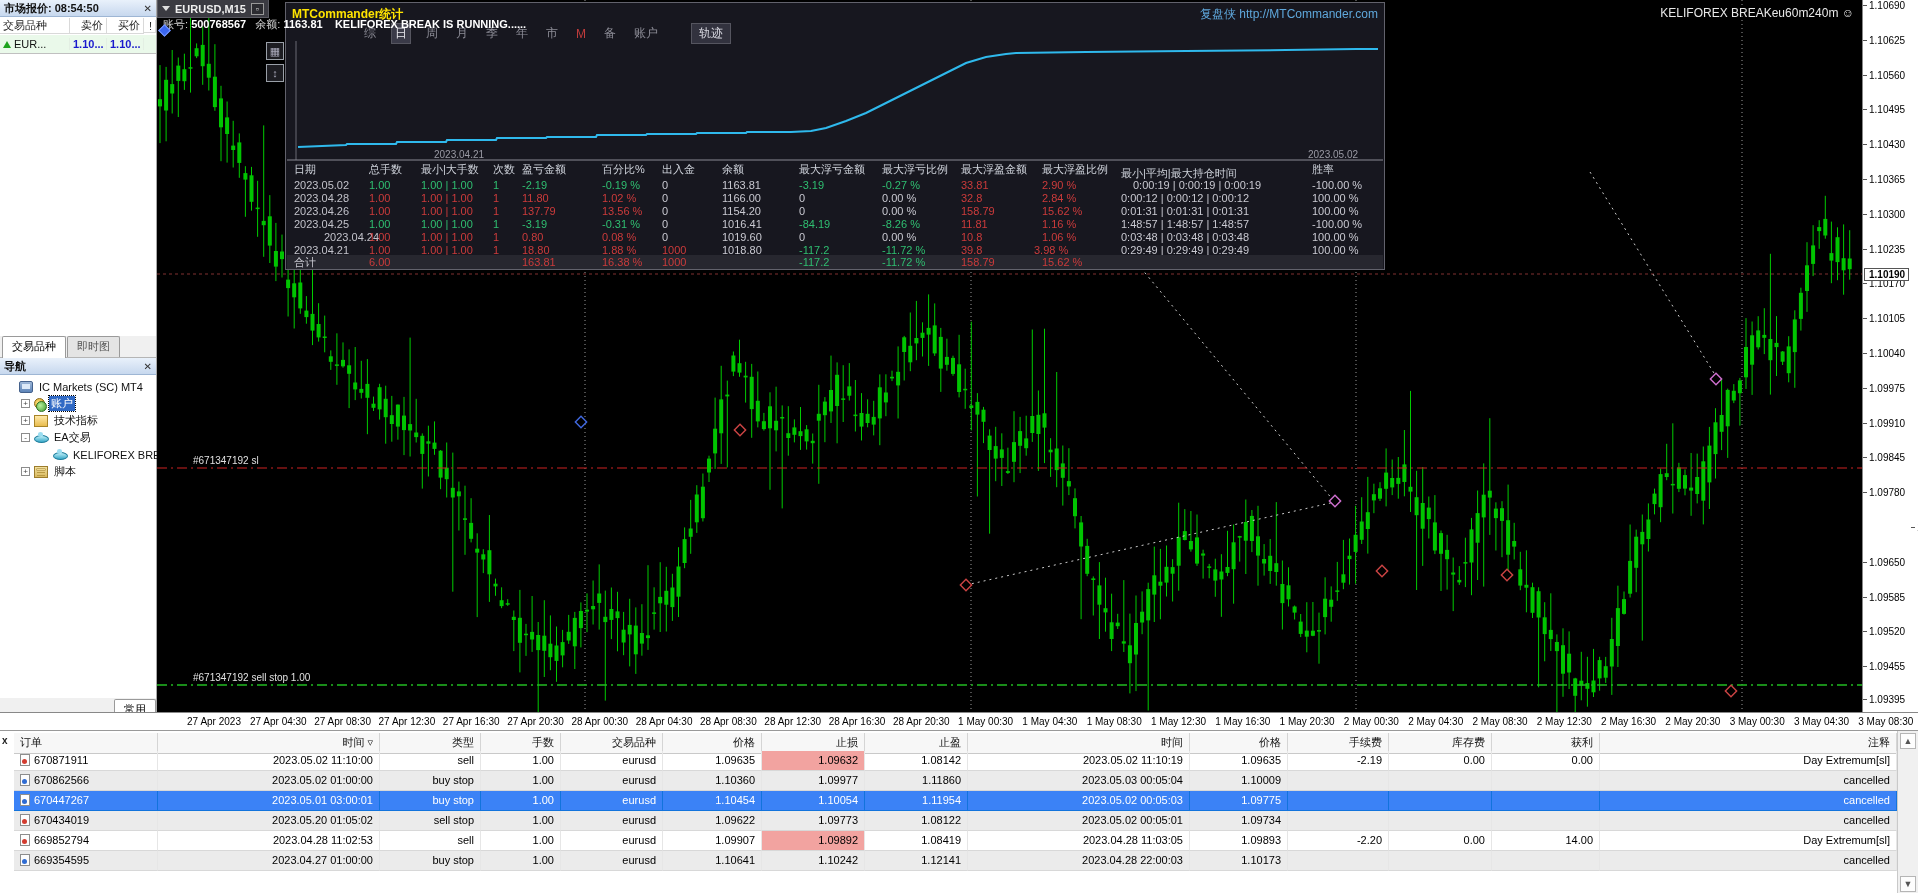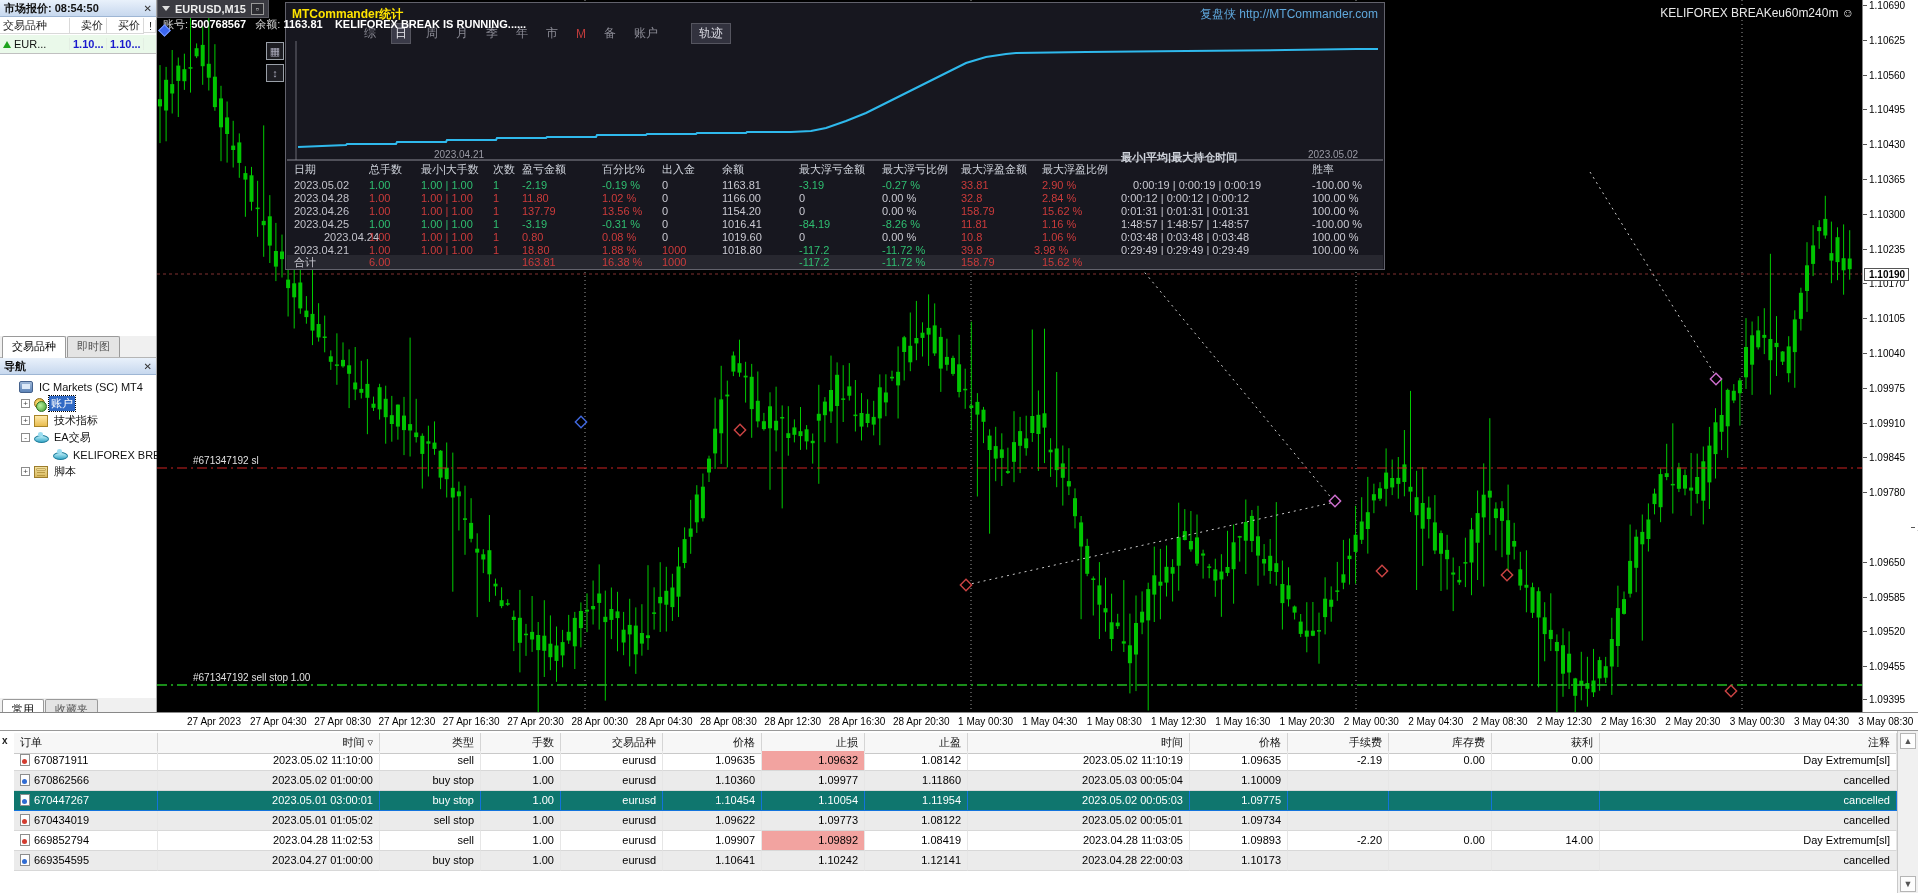--- a/index.html
+++ b/index.html
@@ -77,21 +77,21 @@
   .terminal{position:absolute;left:0;top:730px;width:1918px;height:163px;background:#fff;border-top:1px solid #999;}
   .term-close{position:absolute;left:2px;top:4px;font-size:10px;font-weight:bold;color:#222;}
   .term-grid{display:grid;grid-template-columns:144px 222px 101px 80px 102px 99px 103px 103px 222px 98px 101px 103px 108px 297px;}
   .term-head{position:absolute;left:14px;top:2px;right:21px;}
   .term-head .hcell{font-size:11px;color:#111;padding:2px 6px 3px;border-right:1px solid #d5d5d5;text-align:right;background:#f7f7f7;border-bottom:1px solid #c9c9c9;}
   .term-head .hcell:first-child{text-align:left;}
   .term-rows{position:absolute;left:14px;top:20px;right:21px;}
   .trow .tcell{font-size:11px;color:#000;padding:3px 6px 4px;border-right:1px solid #e6e6e6;border-bottom:1px solid #d8d8d8;text-align:right;white-space:nowrap;overflow:hidden;}
   .trow .tcell.order{text-align:left;display:flex;align-items:center;gap:4px;}
   .trow.cancelled .tcell{background:#ebebeb;}
-  .trow.selected .tcell{background:#0f766e;color:#fff;border-color:#1273dc;}
+  .trow.selected .tcell{background:#3b82f6;color:#fff;border-color:#1273dc;}
   .tcell.slhit{background:#f2a3a0;}
   .doc-icon{width:10px;height:12px;background:#fdfdfd;border:1px solid #8d8d8d;position:relative;flex:none;}
   .doc-icon:after{content:"";position:absolute;left:1px;bottom:1px;width:5px;height:5px;border-radius:50%;}
   .doc-icon.sell:after{background:#d23b2f;}
   .doc-icon.buy:after{background:#2f6bd2;}
   .vscroll{position:absolute;right:0;top:0;width:21px;height:163px;background:#f0f0f0;border-left:1px solid #c9c9c9;}
   .varrow{position:absolute;left:2px;width:16px;height:16px;border:1px solid #b5b5b5;background:#fdfdfd;color:#555;font-size:9px;text-align:center;line-height:14px;}
 </style>
 </head>
 <body>
@@ -152,21 +152,21 @@
         <span style="width: 15px; flex: 0 0 auto;"></span>
         <span class="ticon saucer"></span>
         <span class="tree-label">KELIFOREX BREAKe</span>
       </div>
       <div class="tree-item" style="padding-left: 21px;">
         <span class="expander">+</span>
         <span class="ticon script"></span>
         <span class="tree-label">脚本</span>
       </div>
     </div>
-  <div class="tabbar" style="border-bottom:none;">
+  <div class="tabbar" style="border-bottom:none;flex-direction:column;">
     <div class="tab active">常用</div>
     <div class="tab">收藏夹</div>
   </div>
 </div>
 
 <div class="chart">
   <svg id="chart-svg" width="1705" height="712">
       <line x1="428" y1="0" x2="428" y2="712" stroke="#9a9a9a" stroke-width="1" stroke-dasharray="1,3"></line>
       <line x1="814" y1="0" x2="814" y2="712" stroke="#9a9a9a" stroke-width="1" stroke-dasharray="1,3"></line>
       <line x1="1199" y1="0" x2="1199" y2="712" stroke="#9a9a9a" stroke-width="1" stroke-dasharray="1,3"></line>
@@ -794,21 +794,21 @@
         <div class="stats-cell c-h" style="left:135px;top:160px;">最小|大手数</div>
         <div class="stats-cell c-h" style="left:207px;top:160px;">次数</div>
         <div class="stats-cell c-h" style="left:236px;top:160px;">盈亏金额</div>
         <div class="stats-cell c-h" style="left:316px;top:160px;">百分比%</div>
         <div class="stats-cell c-h" style="left:376px;top:160px;">出入金</div>
         <div class="stats-cell c-h" style="left:436px;top:160px;">余额</div>
         <div class="stats-cell c-h" style="left:513px;top:160px;">最大浮亏金额</div>
         <div class="stats-cell c-h" style="left:596px;top:160px;">最大浮亏比例</div>
         <div class="stats-cell c-h" style="left:675px;top:160px;">最大浮盈金额</div>
         <div class="stats-cell c-h" style="left:756px;top:160px;">最大浮盈比例</div>
-        <div class="stats-cell c-h" style="left:835px;top:148px;font-weight:bold;">最小|平均|最大持仓时间</div>
+        <div class="stats-cell c-h" style="left:835px;top:164px;">最小|平均|最大持仓时间</div>
         <div class="stats-cell c-h" style="left:1026px;top:160px;">胜率</div>
         <div class="stats-cell c-d" style="left:8px;top:176px;">2023.05.02</div>
         <div class="stats-cell c-g" style="left:83px;top:176px;">1.00</div>
         <div class="stats-cell c-g" style="left:135px;top:176px;">1.00 | 1.00</div>
         <div class="stats-cell c-g" style="left:207px;top:176px;">1</div>
         <div class="stats-cell c-g" style="left:236px;top:176px;">-2.19</div>
         <div class="stats-cell c-g" style="left:316px;top:176px;">-0.19 %</div>
         <div class="stats-cell c-w" style="left:376px;top:176px;">0</div>
         <div class="stats-cell c-w" style="left:436px;top:176px;">1163.81</div>
         <div class="stats-cell c-g" style="left:513px;top:176px;">-3.19</div>
@@ -1029,21 +1029,21 @@
     <div class="tcell"></div>
     <div class="tcell"></div>
     <div class="tcell"></div>
     <div class="tcell">cancelled</div>
   </div>
       <div class="trow cancelled term-grid">
     <div class="tcell order">
           <span class="doc-icon sell"></span>
           <span>670434019</span>
         </div>
-    <div class="tcell">2023.05.01 01:05:02</div>
+    <div class="tcell">2023.05.20 01:05:02</div>
     <div class="tcell">sell stop</div>
     <div class="tcell">1.00</div>
     <div class="tcell">eurusd</div>
     <div class="tcell">1.09622</div>
     <div class="tcell">1.09773</div>
     <div class="tcell">1.08122</div>
     <div class="tcell">2023.05.02 00:05:01</div>
     <div class="tcell">1.09734</div>
     <div class="tcell"></div>
     <div class="tcell"></div>

